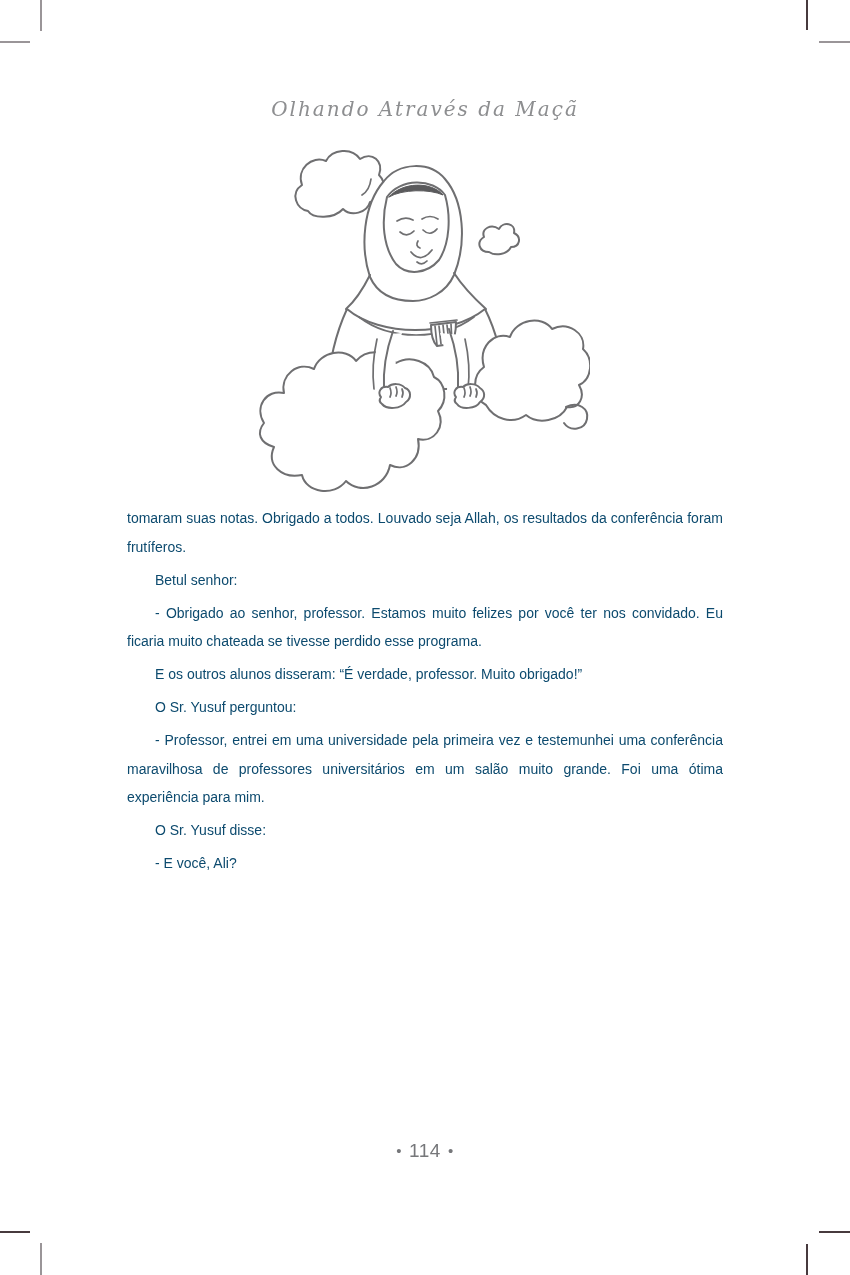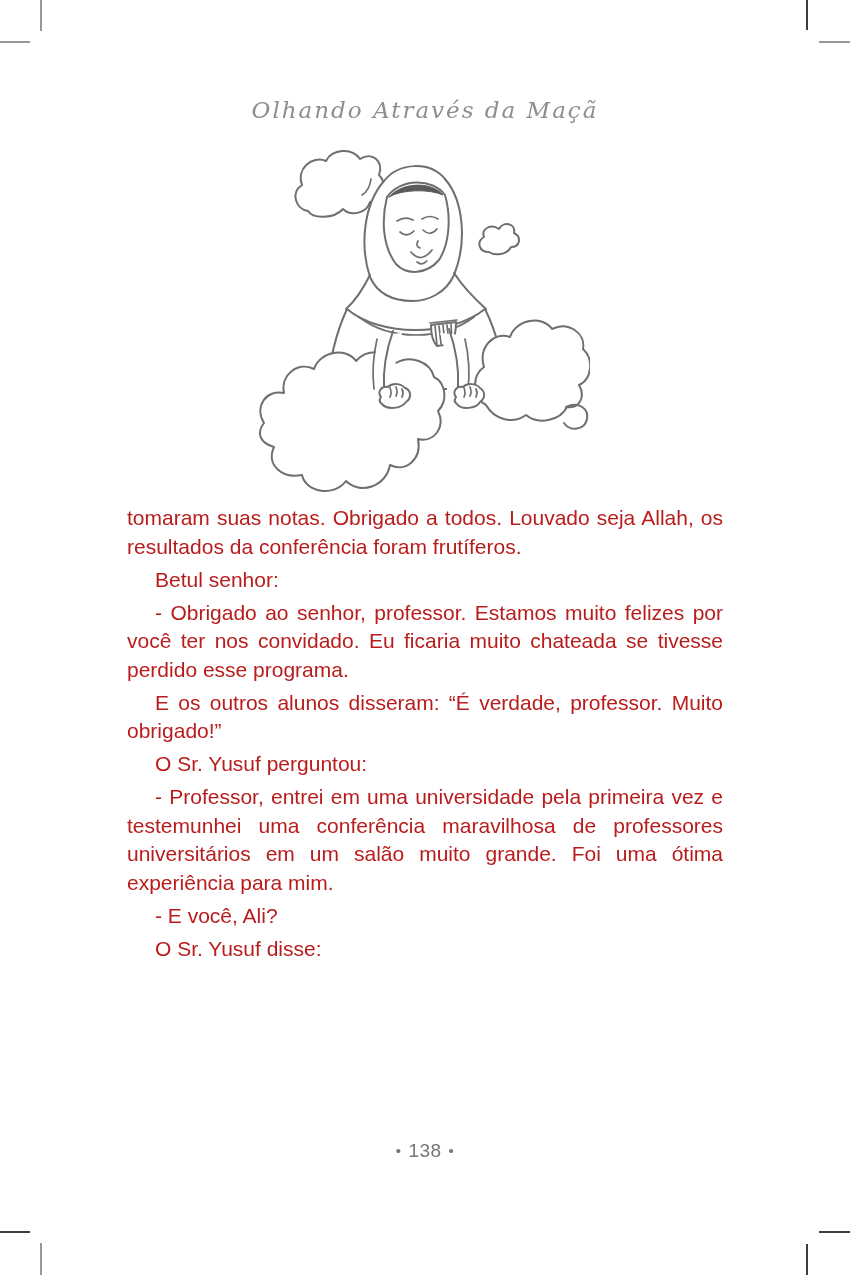--- a/index.html
+++ b/index.html
@@ -9,33 +9,33 @@
   }
   
   .crop{position:absolute;background:#9a9598;}
   .crop.dark{background:#473a3e;}
   .crop.v{width:2px;}
   .crop.h{height:2px;}
   
   .title{
     position:absolute;top:97px;left:0;width:100%;text-align:center;
     font-family:"DejaVu Serif",serif;font-style:italic;
-    font-size:23px;letter-spacing:2px;color:#8d8e90;
+    font-size:20px;letter-spacing:2px;color:#8d8e90;
   }
   
   .illustration{position:absolute;left:250px;top:145px;width:340px;height:360px;}
   .illustration path{stroke:#6f6f71;stroke-width:2;fill:none;stroke-linecap:round;stroke-linejoin:round;}
   .illustration path.fillwhite{fill:#ffffff;}
   .illustration path.mask{fill:#ffffff;stroke:none;}
   .illustration path.thin{stroke-width:1.7;}
   .illustration path.hairfill{fill:#5a5a5c;stroke:#5a5a5c;stroke-width:1;}
   
   .bodytext{
     position:absolute;left:127px;top:504px;width:596px;
-    font-size:21px;line-height:28.5px;color:#b91c1c;
+    font-size:14px;line-height:28.5px;color:#0c4a6e;
     text-align:justify;
   }
   .para{margin:0 0 4.5px 0;text-indent:28px;}
   .para.no-indent{text-indent:0;}
   
   .footer{
     position:absolute;top:1140px;left:0;width:100%;text-align:center;
     font-size:19px;color:#76777a;letter-spacing:0.5px;
   }
   .footer .dot{margin:0 7px;font-size:15px;vertical-align:1px;}
@@ -131,21 +131,21 @@
     </g>
   </svg>
 
   <div class="bodytext">
     <p class="para no-indent">tomaram suas notas. Obrigado a todos. Louvado seja Allah, os resultados da conferência foram frutíferos.</p>
     <p class="para">Betul senhor:</p>
     <p class="para">- Obrigado ao senhor, professor. Estamos muito felizes por você ter nos convidado. Eu ficaria muito chateada se tivesse perdido esse programa.</p>
     <p class="para">E os outros alunos disseram: “É verdade, professor. Muito obrigado!”</p>
     <p class="para">O Sr. Yusuf perguntou:</p>
     <p class="para">- Professor, entrei em uma universidade pela primeira vez e testemunhei uma conferência maravilhosa de professores universitários em um salão muito grande. Foi uma ótima experiência para mim.</p>
+    <p class="para">O Sr. Yusuf disse:</p>
     <p class="para">- E você, Ali?</p>
-    <p class="para">O Sr. Yusuf disse:</p>
   </div>
 
   <div class="footer">
-    <span class="dot">•</span><span>138</span><span class="dot">•</span>
+    <span class="dot">•</span><span>114</span><span class="dot">•</span>
   </div>
 
 </div>
 
 </body></html>

